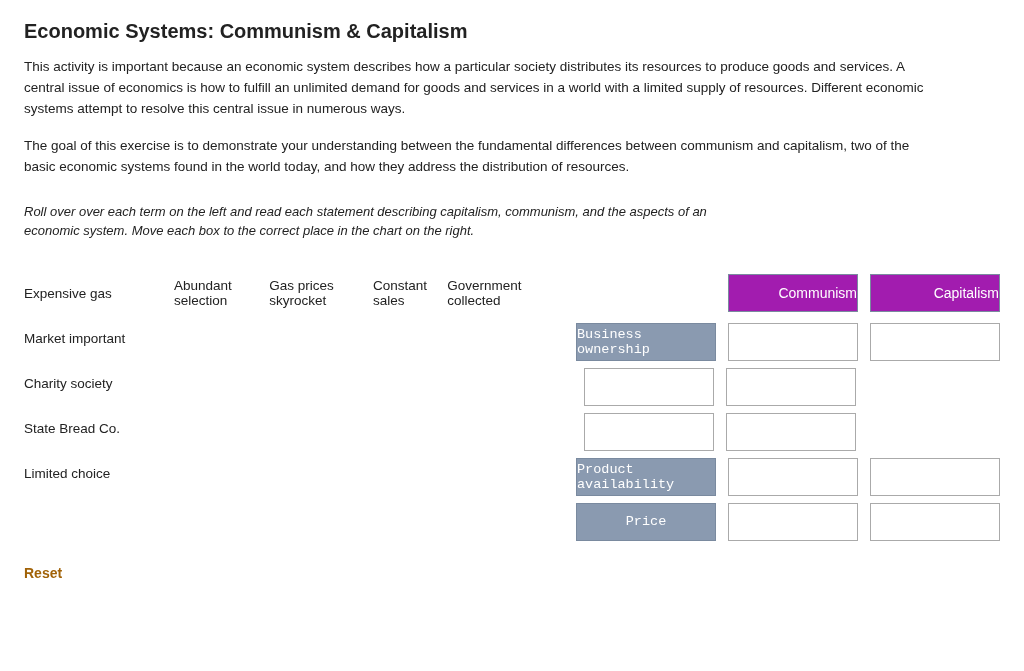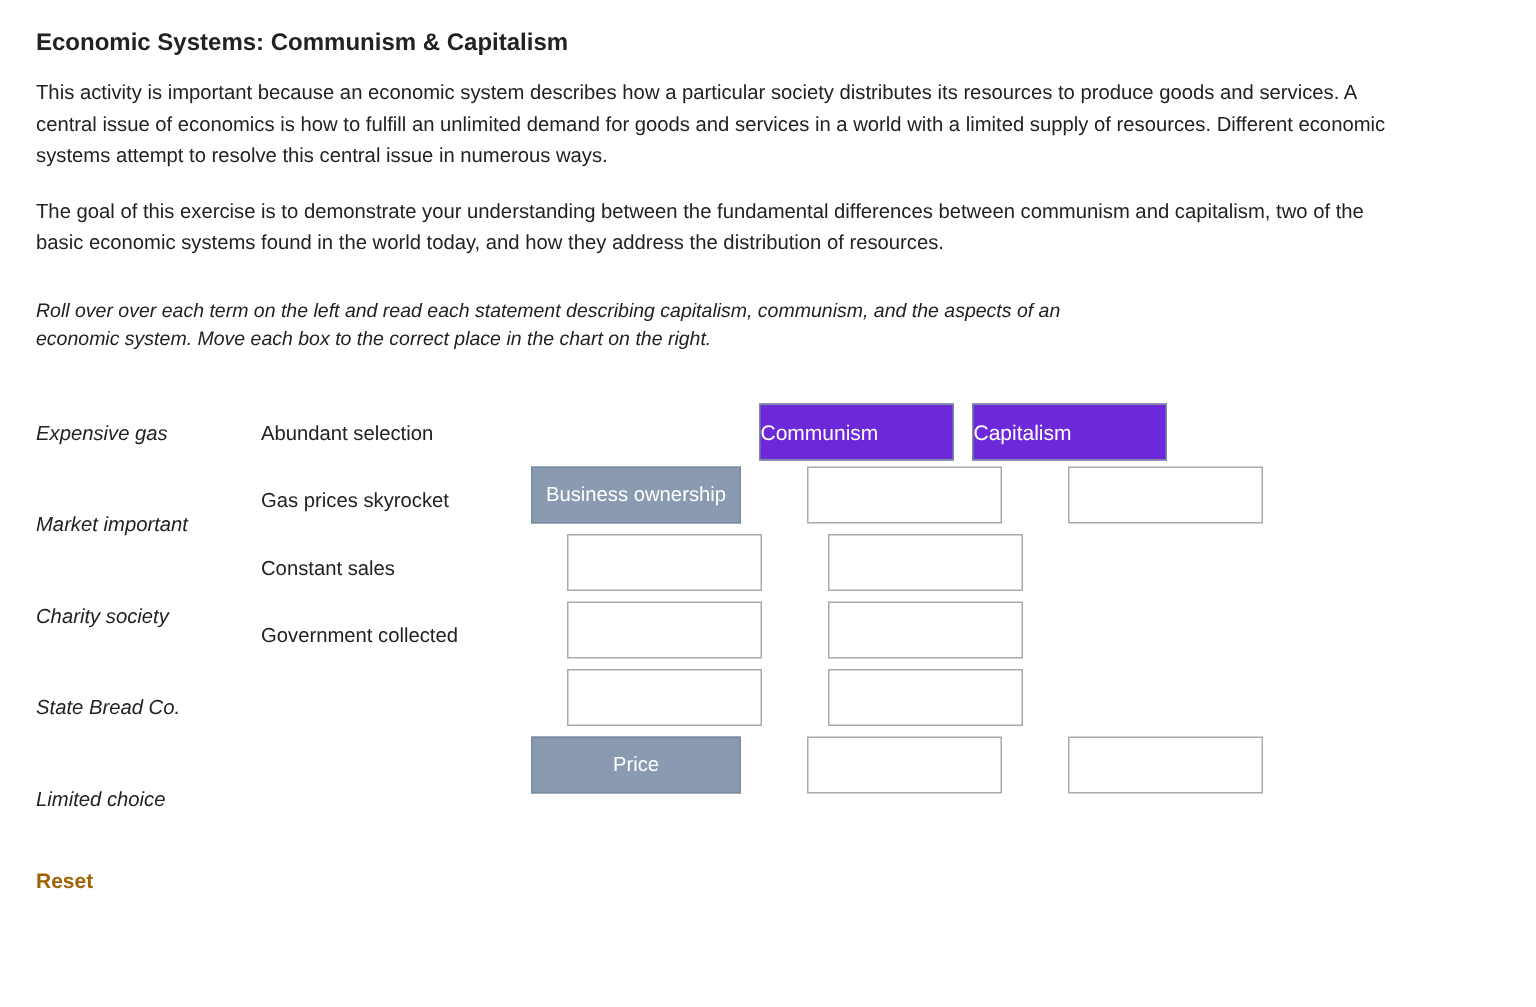--- a/index.html
+++ b/index.html
@@ -5,21 +5,21 @@
     * { box-sizing: border-box; margin: 0; padding: 0; }
     body {
       font-family: Arial, sans-serif;
       font-size: 14px;
       background: #fff;
       color: #222;
       padding: 20px 24px;
       max-width: 1024px;
     }
     h1 {
-      font-size: 16px;
+      font-size: 20px;
       font-weight: bold;
       margin-bottom: 14px;
     }
     .intro-text {
       font-size: 13.5px;
       line-height: 1.55;
       margin-bottom: 16px;
       max-width: 920px;
     }
     .goal-text {
@@ -36,37 +36,35 @@
       max-width: 700px;
     }
     .activity-area {
       display: flex;
       gap: 20px;
       align-items: flex-start;
     }
     .left-terms {
       display: flex;
       flex-direction: column;
-      gap: 16px;
+      gap: 0;
       min-width: 130px;
-      font-style: italic;
     }
     .term-row {
       height: 45px;
       display: flex;
       align-items: center;
       font-size: 13.5px;
       color: #222;
     }
     .middle-terms {
       display: flex;
-      flex-direction: column;
+      flex-direction: row;
       gap: 0;
       min-width: 160px;
-      text-align: center;
     }
     .middle-row {
       height: 45px;
       display: flex;
       align-items: center;
       font-size: 13.5px;
       color: #222;
     }
     .chart-area {
       display: flex;
@@ -77,23 +75,24 @@
       flex-direction: column;
     }
     .chart-header-row {
       height: 45px;
       display: flex;
       gap: 4px;
       align-items: center;
     }
     .row-group {
       display: flex;
-      align-items: flex-start;
-      gap: 20px;
-      height: 45px;
+      align-items: flex-end;
+      gap: 4px;
+      height: 45px;
+      font-family: Liberation Mono, monospace;
     }
     .concept-box {
       background: #8a9ab0;
       color: #fff;
       font-size: 13.5px;
       font-weight: normal;
       width: 140px;
       height: 38px;
       display: flex;
       align-items: center;
@@ -101,28 +100,28 @@
       border: 1px solid #7a8a9f;
       cursor: grab;
     }
     .drop-box {
       width: 130px;
       height: 38px;
       border: 1.5px solid #aaa;
       background: #fff;
     }
     .header-box {
-      background: #6d28d9;
+      background: #a21caf;
       color: #fff;
       font-size: 14px;
       width: 130px;
       height: 38px;
       display: flex;
       align-items: center;
-      justify-content: flex-start;
+      justify-content: flex-end;
       border: 1px solid #7a8a9f;
     }
     .reset-btn {
       margin-top: 24px;
       font-weight: bold;
       font-size: 14px;
       background: none;
       border: none;
       cursor: pointer;
       color: #a16207;
@@ -214,20 +213,23 @@
       </div>
 
       <div class="row-group">
         <div style="width:4px"></div>
         <div class="drop-box"></div>
         <div style="width:4px"></div>
         <div class="drop-box"></div>
       </div>
 
       <div class="row-group">
+        <div class="concept-box">
+          <span>Product availability</span>
+        </div>
         <div style="width:4px"></div>
         <div class="drop-box"></div>
         <div style="width:4px"></div>
         <div class="drop-box"></div>
       </div>
 
       <div class="row-group">
         <div class="concept-box">
           <span>Price</span>
         </div>

